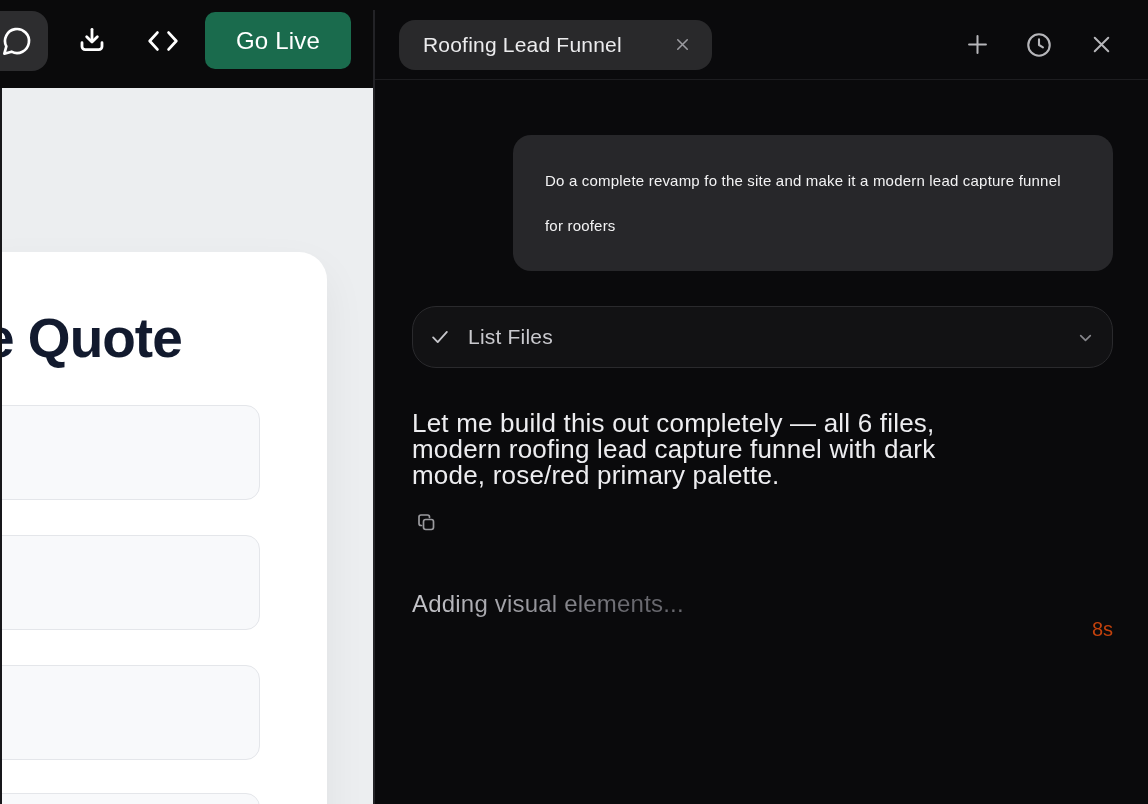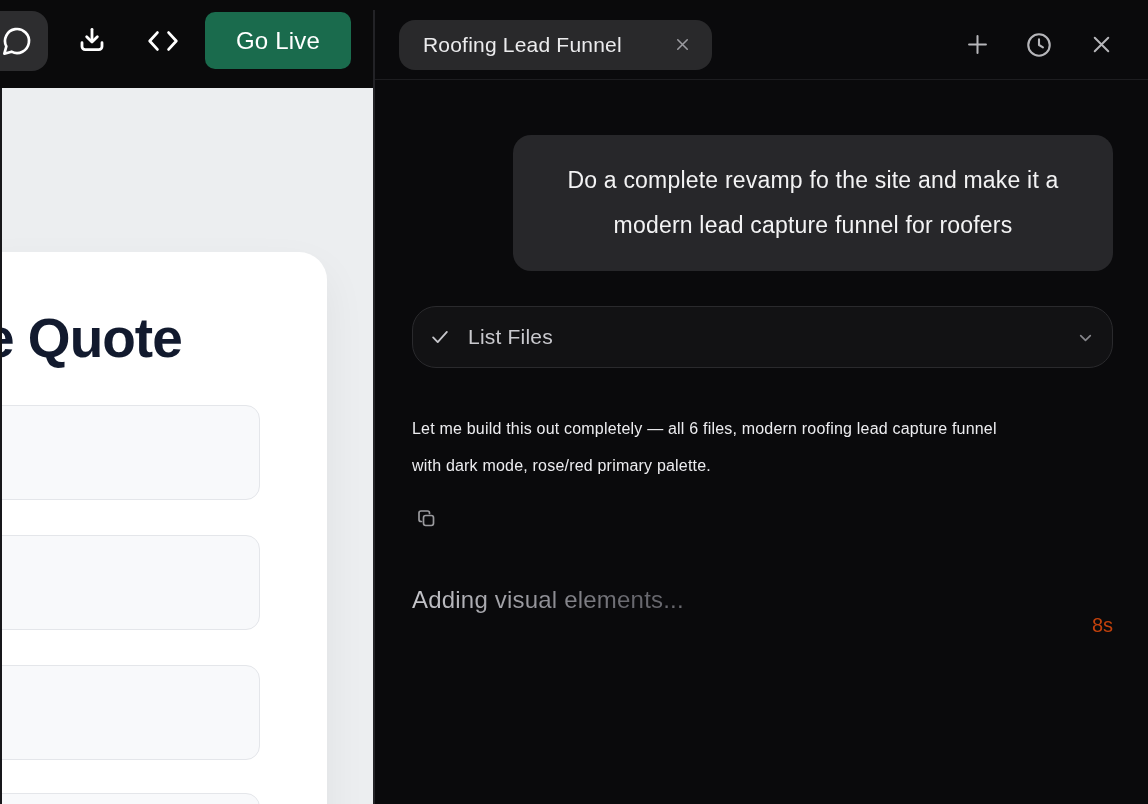--- a/index.html
+++ b/index.html
@@ -34,28 +34,28 @@
                   border-bottom:1px solid #1d1d20; }
   .tab { width:313px; height:50px; background:#29292b; border-radius:16px;
          display:flex; align-items:center; justify-content:space-between;
          padding:0 20px 0 24px; cursor:pointer; }
   .tab-label { font-size:21px; color:#ebebed; letter-spacing:.2px; white-space:nowrap; }
   .header-actions { margin-left:auto; display:flex; align-items:center; gap:34px; }
   .header-actions .icon-btn { width:28px; height:28px; }
 
   .panel-body { padding:0 35px 0 37px; }
   .user-bubble { margin:55px 0 0 auto; max-width:600px; background:#27272a; border-radius:18px;
-                 padding:23px 32px; font-size:23px; line-height:45px; color:#f3f3f4;
-                 letter-spacing:.2px;text-align:center; }
+                 padding:23px 32px; font-size:15px; line-height:45px; color:#f3f3f4;
+                 letter-spacing:.2px; }
   .tool-row { display:flex; align-items:center; background:#121214; border:1px solid #2a2a2d;
               border-radius:24px; height:62px; padding:0 16px; cursor:pointer; }
   .tr1 { margin-top:35px; } .tr2 { margin-top:25px; height:60px; }
   .tool-label { font-size:21px; color:#c9c9ce; margin-left:17px; letter-spacing:.2px; }
   .tool-chevron { margin-left:auto; display:flex; align-items:center; }
-  .assistant-msg { margin-top:42px; max-width:590px; font-size:16px; line-height:37px;
+  .assistant-msg { margin-top:42px; max-width:590px; font-size:26px; line-height:26px;
                    color:#ededf0; letter-spacing:.2px; }
   .copy-btn { margin-top:20px; width:30px; height:30px; }
   .status-row { margin-top:52px; display:flex; align-items:baseline;flex-direction:column; }
   .status-text { font-size:24px; letter-spacing:.2px;
                  background:linear-gradient(90deg,#c6c6cb 0%,#96969c 45%,#68686e 80%);
                  -webkit-background-clip:text; background-clip:text; color:transparent; }
   .status-time { margin-left:auto; font-size:20px; color:#c2410c; }
 
   svg { display:block; }
 </style>

